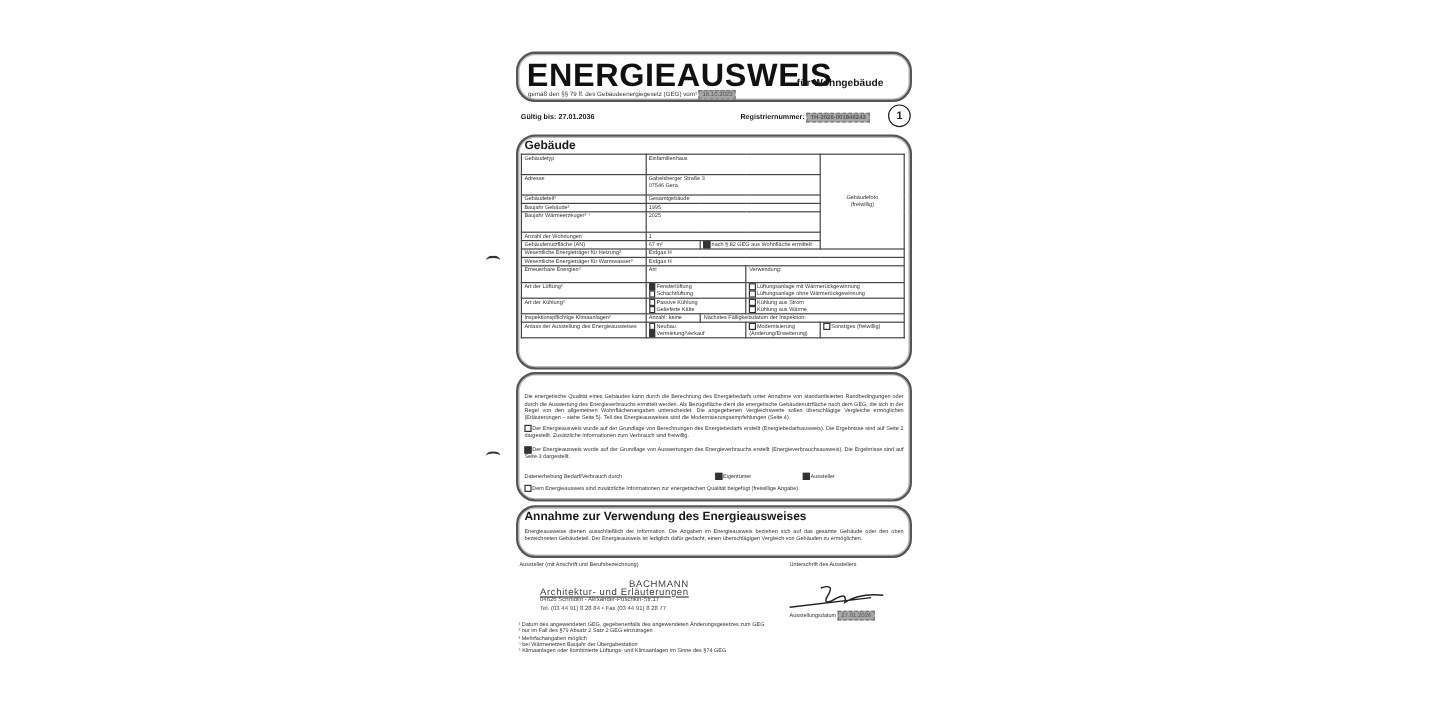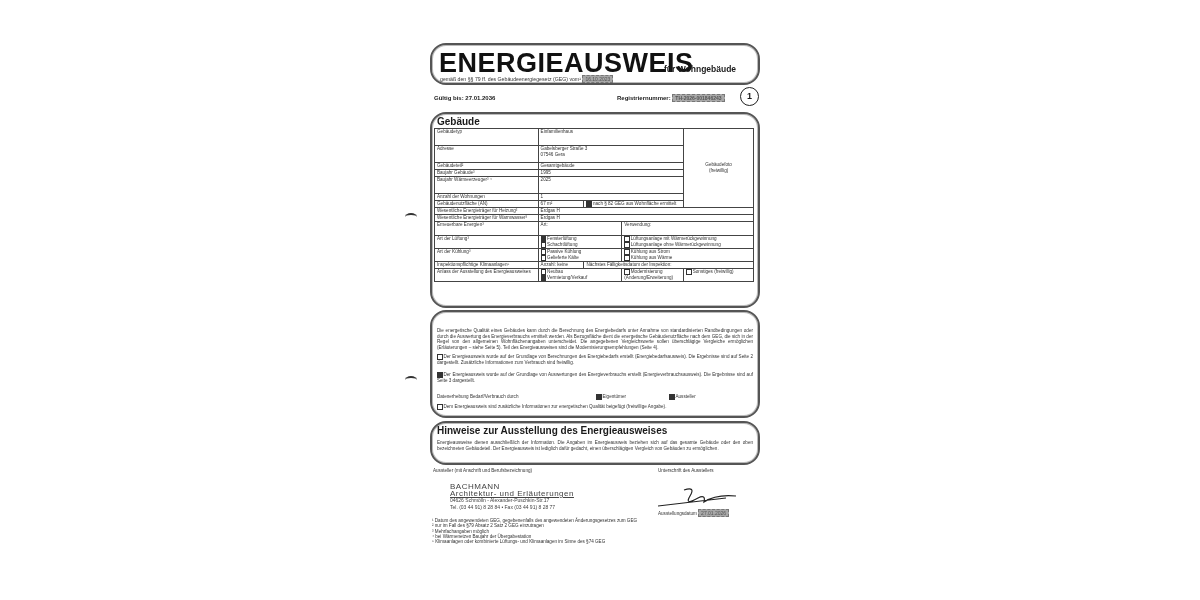--- a/index.html
+++ b/index.html
@@ -18,21 +18,21 @@
   table{border-collapse:collapse;position:absolute;font-size:4.6px;color:#333;}
   td{border:0.8px solid #444;padding:0 2px;vertical-align:top;line-height:6px;}
   .g-box{left:2px;top:72px;width:326px;height:192px;}
   .h1-box{left:2px;top:270px;width:326px;height:104px;}
   .h2-box{left:2px;top:381px;width:326px;height:40px;}
   .para{position:absolute;left:5px;font-size:4.6px;line-height:5.6px;color:#333;text-align:justify;width:316px;}
   .small{position:absolute;font-size:4.6px;color:#333;}
   .chk{display:inline-block;width:3.5px;height:3.5px;border:0.6px solid #333;margin-right:1px;vertical-align:middle;}
   .chk.on{background:#333;}
   .stamp{position:absolute;left:22px;top:443px;color:#444;font-size:6.5px;line-height:7px;}
-  .stamp .firm{font-size:8px;letter-spacing:0.5px;}
+  .stamp .firm{font-size:8px;letter-spacing:0.5px;text-align:right;}
   .sig{position:absolute;left:228px;top:444px;}
   .foot{position:absolute;left:4px;top:478px;font-size:4.6px;line-height:5.3px;color:#333;}
   .mark{position:absolute;width:12px;height:6px;border-top:2px solid #333;border-radius:50% 50% 0 0;}
 </style>
 </head>
 <body>
 
 <div class="mark" style="left:405px;top:213px;"></div>
 <div class="mark" style="left:405px;top:376px;"></div>
 
@@ -158,21 +158,21 @@
     <div class="para" style="top:16px;">Die energetische Qualität eines Gebäudes kann durch die Berechnung des Energiebedarfs unter Annahme von standardisierten Randbedingungen oder durch die Auswertung des Energieverbrauchs ermittelt werden. Als Bezugsfläche dient die energetische Gebäudenutzfläche nach dem GEG, die sich in der Regel von den allgemeinen Wohnflächenangaben unterscheidet. Die angegebenen Vergleichswerte sollen überschlägige Vergleiche ermöglichen (Erläuterungen – siehe Seite 5). Teil des Energieausweises sind die Modernisierungsempfehlungen (Seite 4).</div>
     <div class="para" style="top:42px;"><span class="chk"></span><span>Der Energieausweis wurde auf der Grundlage von Berechnungen des Energiebedarfs erstellt (Energiebedarfsausweis). Die Ergebnisse sind auf Seite 2 dargestellt. Zusätzliche Informationen zum Verbrauch sind freiwillig.</span></div>
     <div class="para" style="top:60px;"><span class="chk on"></span><span>Der Energieausweis wurde auf der Grundlage von Auswertungen des Energieverbrauchs erstellt (Energieverbrauchsausweis). Die Ergebnisse sind auf Seite 3 dargestellt.</span></div>
     <div class="small" style="left:5px;top:82px;">Datenerhebung Bedarf/Verbrauch durch</div>
     <div class="small" style="left:164px;top:82px;"><span class="chk on"></span><span>Eigentümer</span></div>
     <div class="small" style="left:237px;top:82px;"><span class="chk on"></span><span>Aussteller</span></div>
     <div class="small" style="left:5px;top:92px;"><span class="chk"></span><span>Dem Energieausweis sind zusätzliche Informationen zur energetischen Qualität beigefügt (freiwillige Angabe).</span></div>
   </div>
 
   <div class="box h2-box">
-    <div class="sec-title">Hinweise zur Ausstellung des Energieausweises</div>
+    <div class="sec-title">Annahme zur Verwendung des Energieausweises</div>
     <div class="para" style="top:17px;">Energieausweise dienen ausschließlich der Information. Die Angaben im Energieausweis beziehen sich auf das gesamte Gebäude oder den oben bezeichneten Gebäudeteil. Der Energieausweis ist lediglich dafür gedacht, einen überschlägigen Vergleich von Gebäuden zu ermöglichen.</div>
   </div>
 
   <div class="small" style="left:5px;top:428px;">Aussteller (mit Anschrift und Berufsbezeichnung)</div>
   <div class="small" style="left:230px;top:428px;">Unterschrift des Ausstellers</div>
 
   <div class="stamp">
     <div class="firm">BACHMANN</div>
     <div class="firm" style="text-decoration:underline;">Architektur- und Erläuterungen</div>
     <div style="font-size:5px;">04626 Schmölln - Alexander-Puschkin-Str.17</div>

